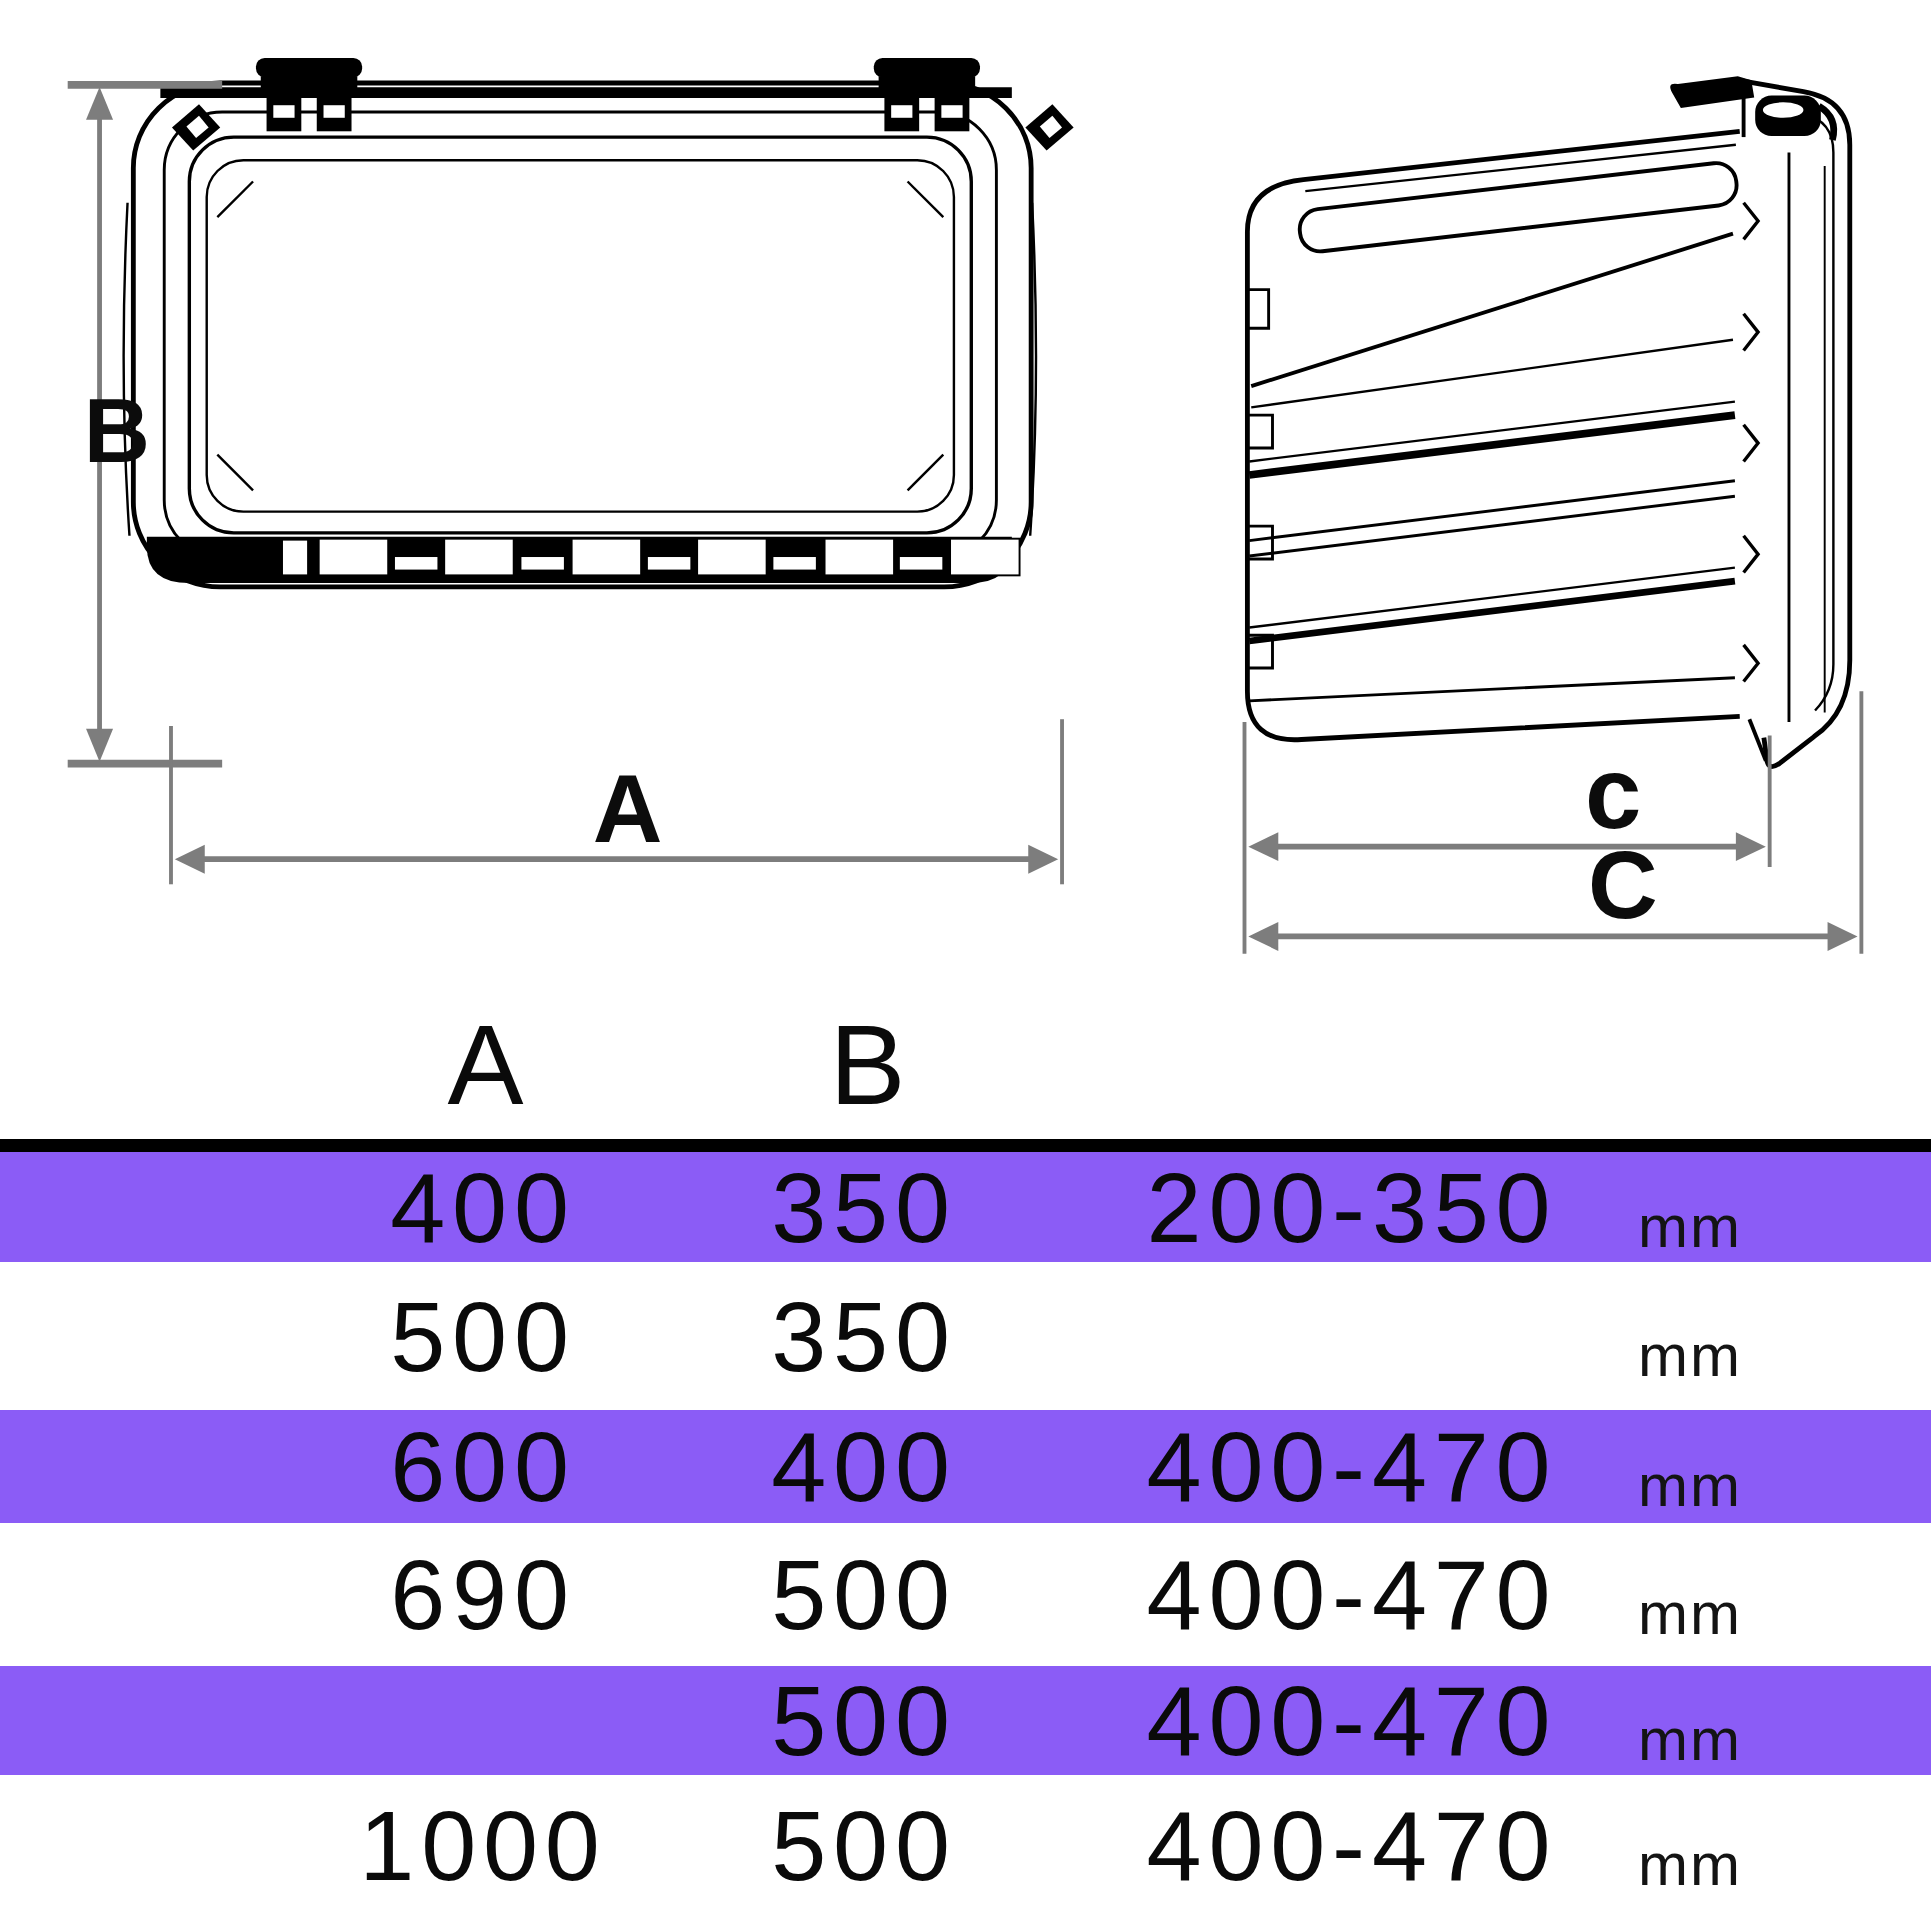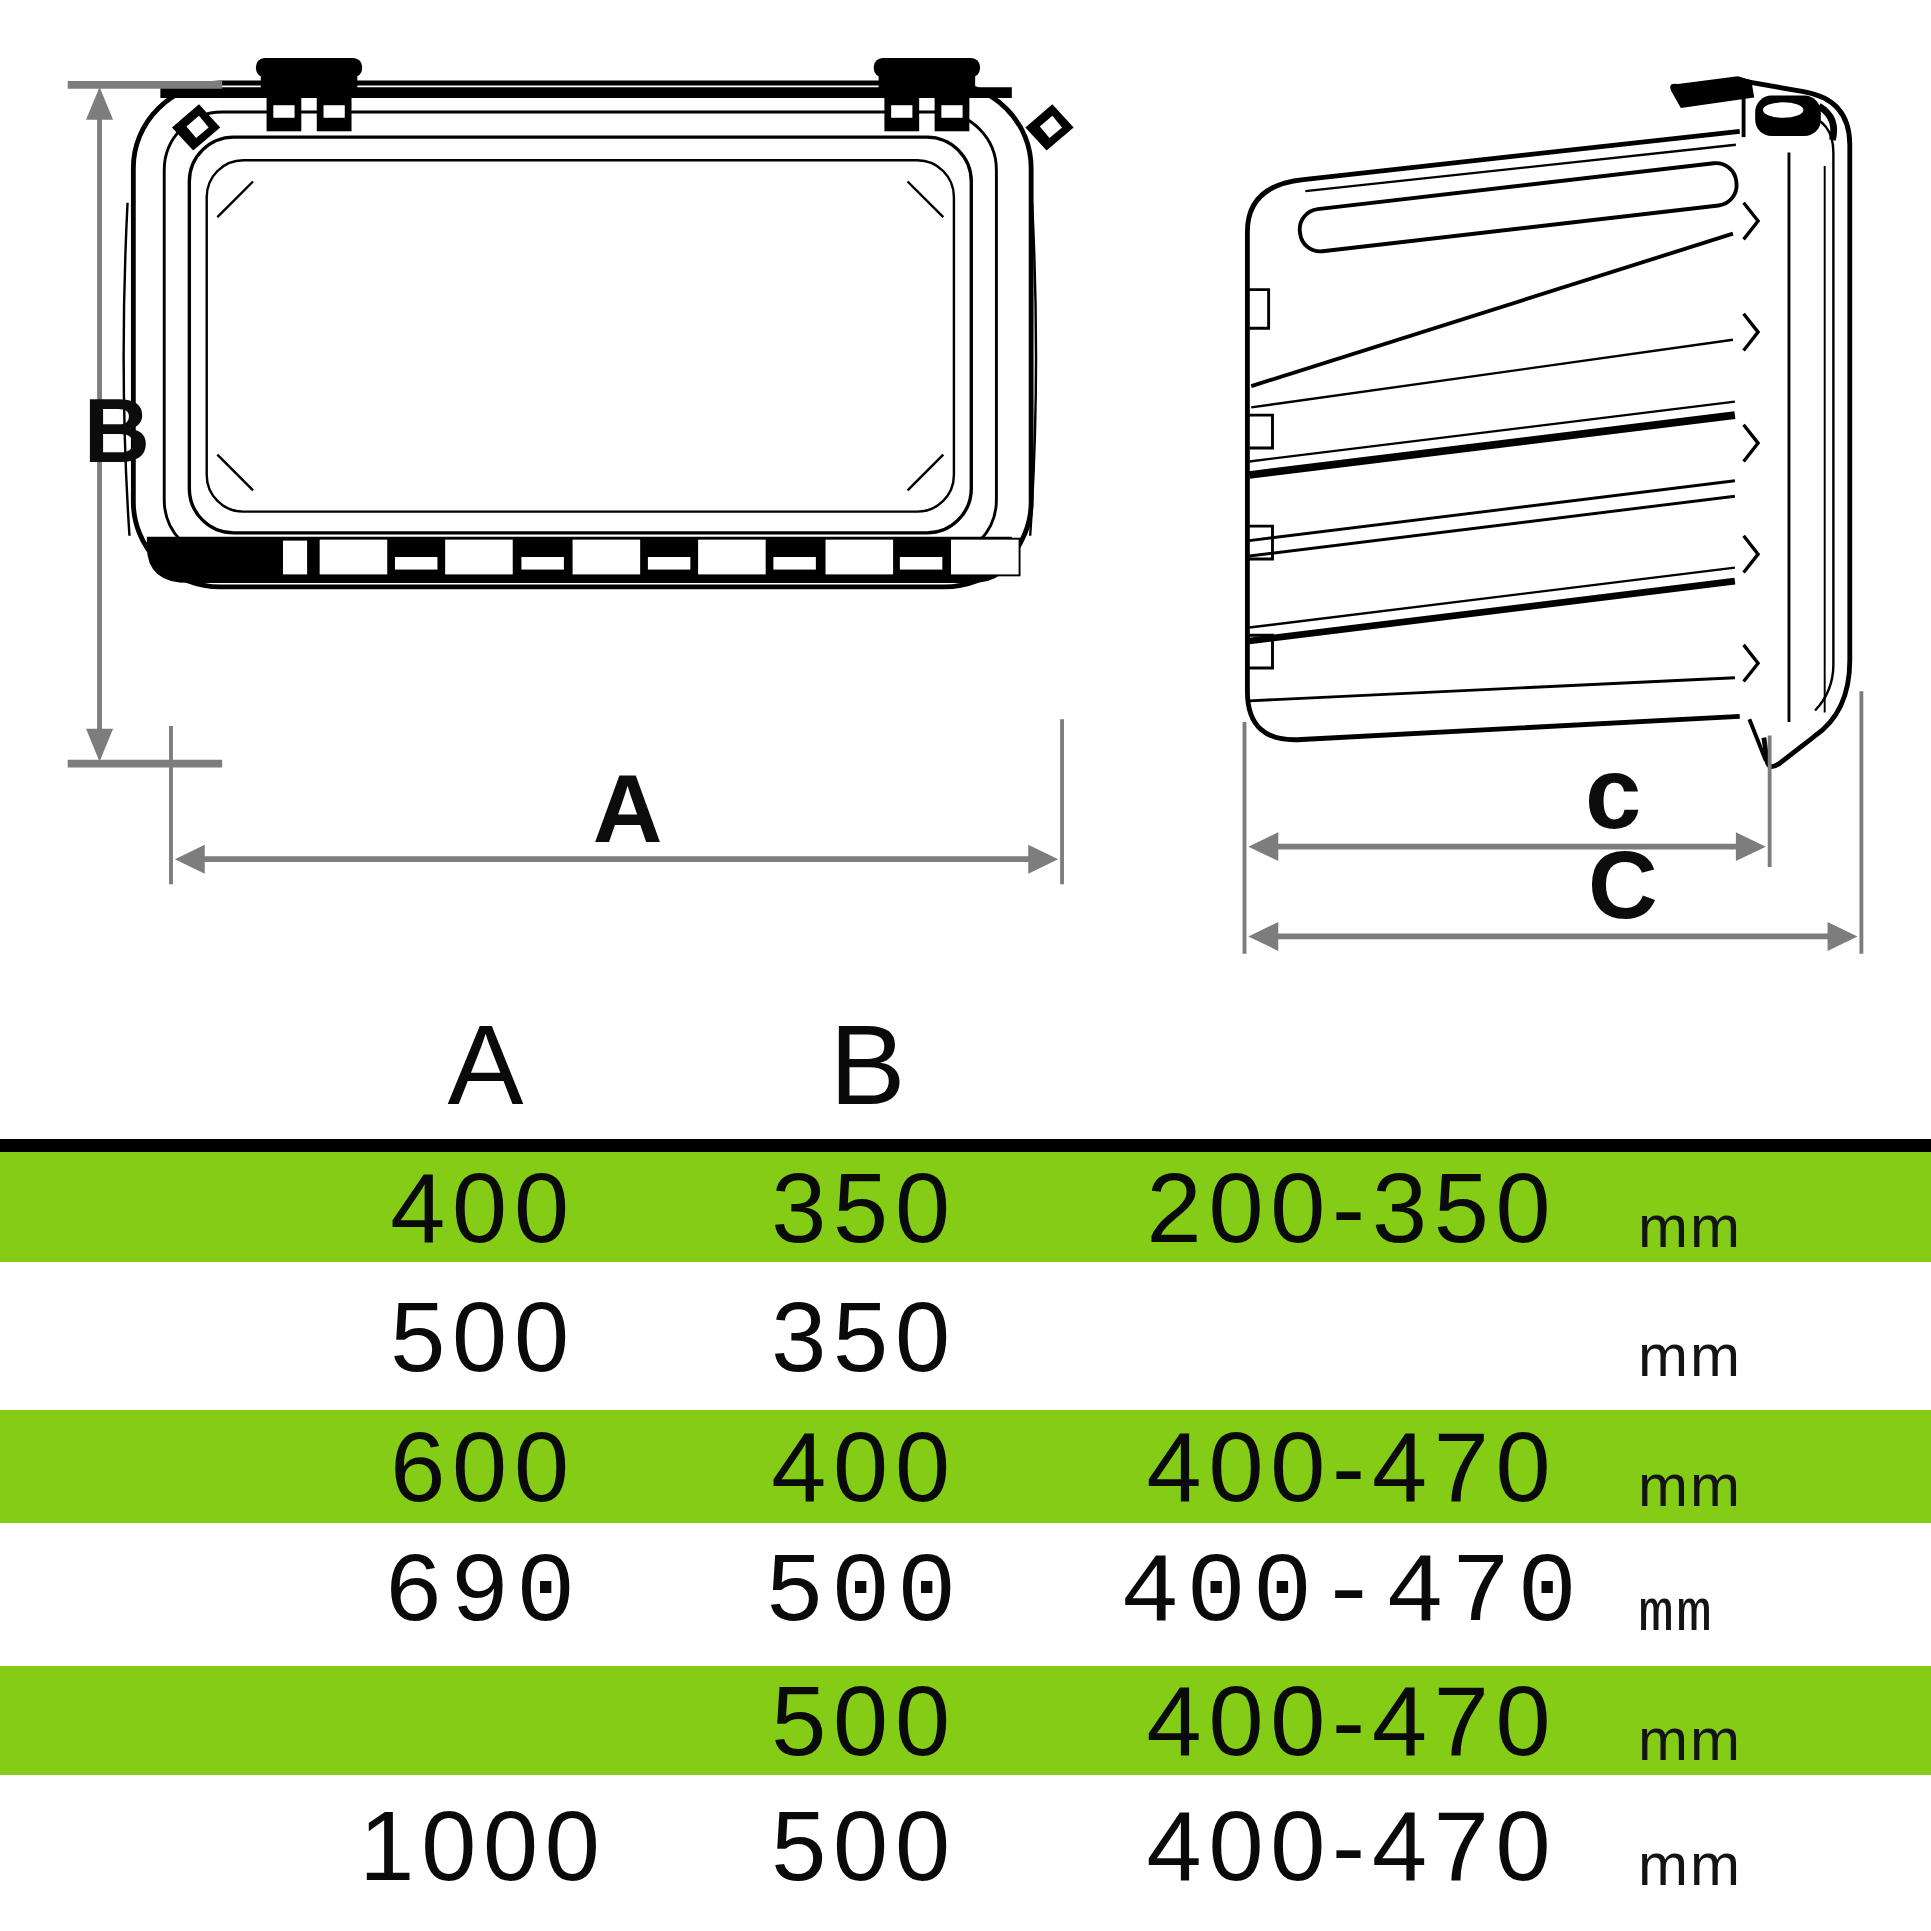--- a/index.html
+++ b/index.html
@@ -15,23 +15,23 @@
   .thead{position:relative;height:135px;}
   .th{
     position:absolute;bottom:17.4px;transform:translateX(-50%);
     font-size:114px;line-height:1;letter-spacing:6.8px;color:#0a0a0a;white-space:nowrap;
   }
   .th-a{left:489px;}
   .th-b{left:871px;}
   .th-cc{left:1350px;}
   .bar{height:12.6px;background:#000;}
   .row{position:relative;}
-  .row.stripe{background:#84cc16;}
+  .row.stripe{background:#8b5cf6;}
   .r1{height:110px;} .r2{height:148px;} .r3{height:113px;}
-  .r4{height:143px;font-family:Liberation Mono, monospace;} .r5{height:109px;} .r6{height:140px;}
+  .r4{height:143px;} .r5{height:109px;} .r6{height:140px;}
   .cell{
     position:absolute;top:50%;transform:translate(-50%,-50%);
     font-size:99px;line-height:1;letter-spacing:6.8px;color:#0a0a0a;white-space:nowrap;
   }
   .c-a{left:483px;}
   .c-b{left:864px;}
   .c-cc{left:1352px;}
   .c-unit{
     position:absolute;left:1638px;top:50%;
     transform:translateY(calc(-50% + 20px));

